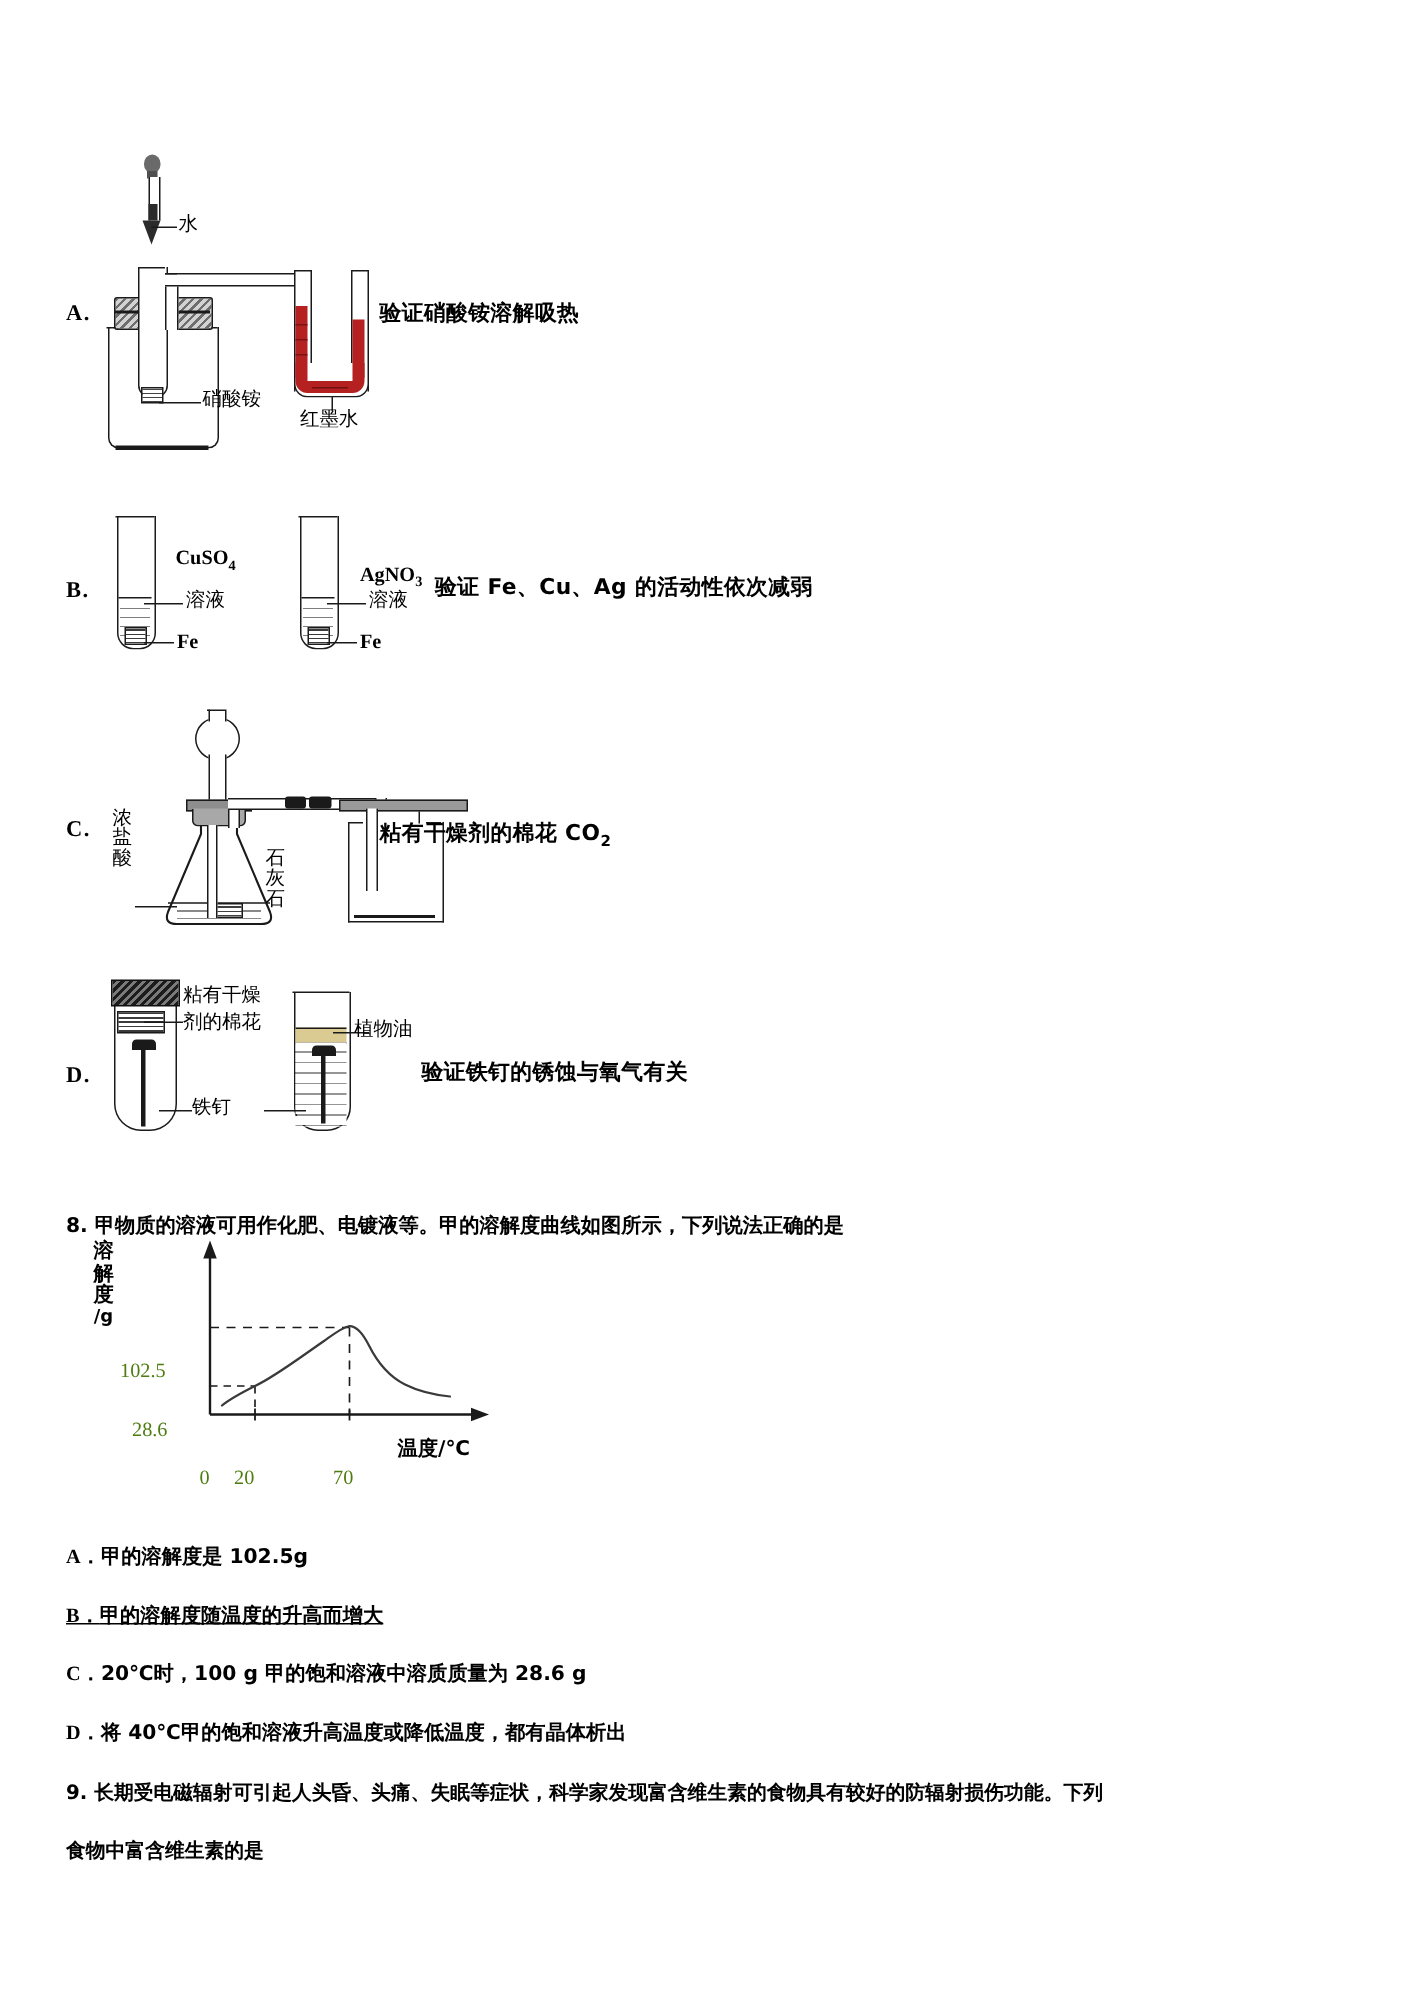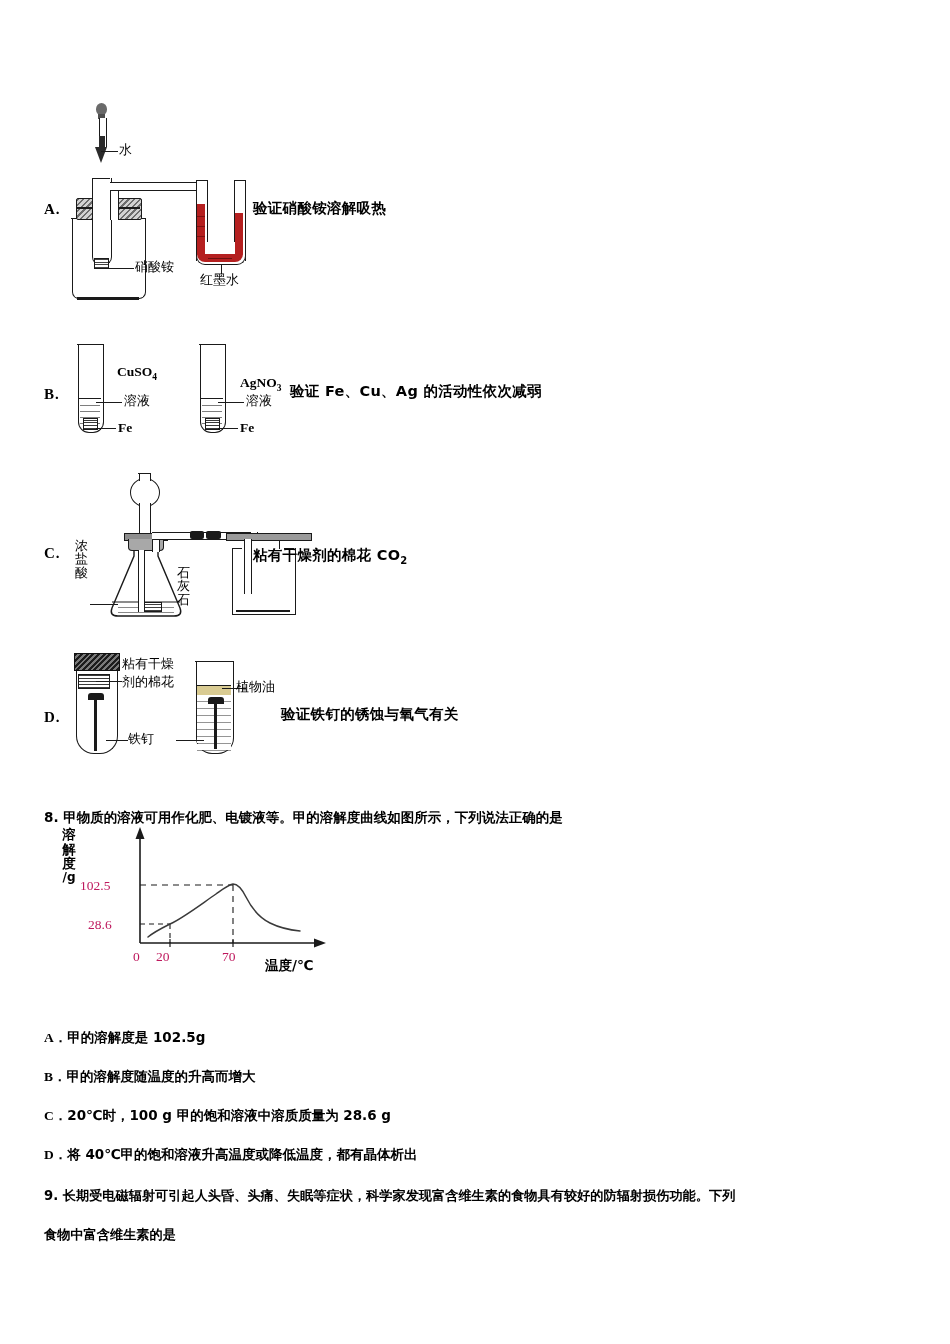--- a/index.html
+++ b/index.html
@@ -93,21 +93,22 @@
   }
 
   
   .hline { background: #1a1a1a; height: 1px; }
   .vline { background: #1a1a1a; width: 1px; }
 
   
   .axis-num {
     font-family: "Liberation Serif", serif;
     font-size: 13.5px;
-    color: #be185d;
+    color: #4d7c0f;
+    margin-top: 28px;
   }
   .axis-cn {
     font-family: "DejaVu Sans", sans-serif;
     font-size: 13.5px;
     font-weight: bold;
   }
   .ylab-char {
     font-family: "DejaVu Sans", sans-serif;
     font-size: 13.5px;
     font-weight: bold;
@@ -372,21 +373,21 @@
 
     <div class="abs axis-num" style="left:73px;top:124px;">0</div>
     <div class="abs axis-num" style="left:96px;top:124px;">20</div>
     <div class="abs axis-num" style="left:162px;top:124px;">70</div>
     <div class="abs axis-cn" style="left:205px;top:132px;">温度/℃</div>
   </div>
 
   <div class="abs choice" style="left:44px;top:1029px;">
     <span class="ltr">A．</span><span>甲的溶解度是 102.5g</span>
   </div>
-  <div class="abs choice" style="left:44px;top:1068px;">
+  <div class="abs choice" style="left:44px;top:1068px;text-decoration:underline;">
     <span class="ltr">B．</span><span>甲的溶解度随温度的升高而增大</span>
   </div>
   <div class="abs choice" style="left:44px;top:1107px;">
     <span class="ltr">C．</span><span>20℃时，100 g 甲的饱和溶液中溶质质量为 28.6 g</span>
   </div>
   <div class="abs choice" style="left:44px;top:1146px;">
     <span class="ltr">D．</span><span>将 40℃甲的饱和溶液升高温度或降低温度，都有晶体析出</span>
   </div>
 
   <div class="abs qtext-9" style="left:44px;top:1183px;">9. 长期受电磁辐射可引起人头昏、头痛、失眠等症状，科学家发现富含维生素的食物具有较好的防辐射损伤功能。下列</div>

